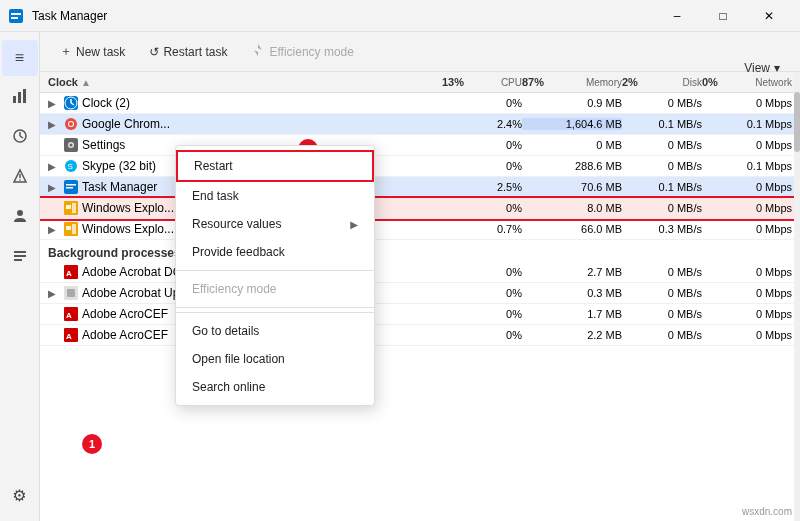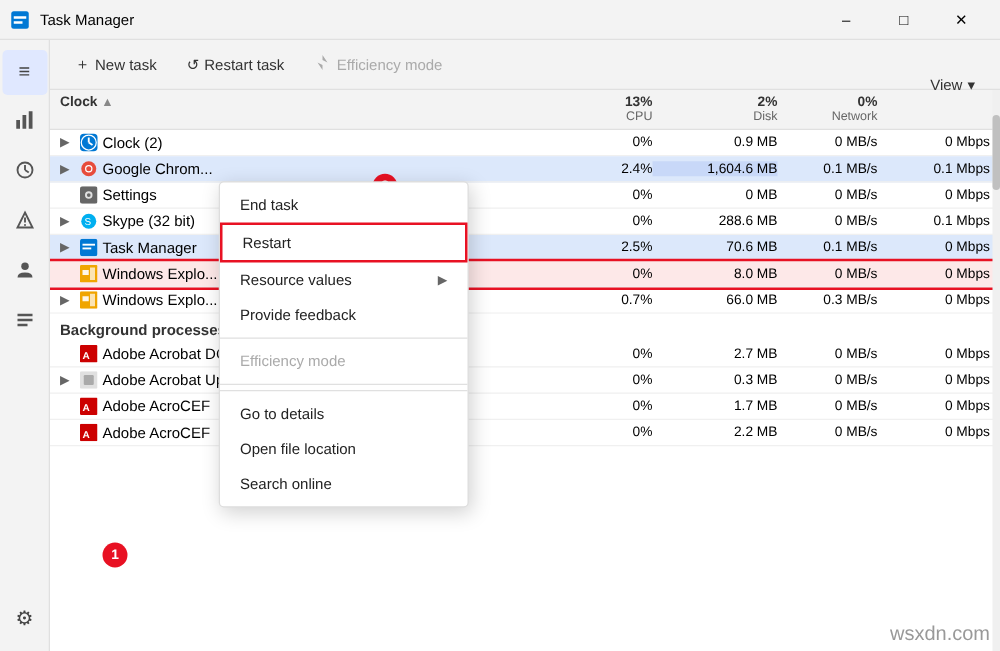--- a/index.html
+++ b/index.html
@@ -244,29 +244,29 @@
     
     .table-body::-webkit-scrollbar { width: 6px; }
     .table-body::-webkit-scrollbar-track { background: #f0f0f0; }
     .table-body::-webkit-scrollbar-thumb { background: #c0c0c0; border-radius: 3px; }
 
     
     .watermark {
       position: absolute;
       bottom: 4px;
       right: 8px;
-      font-size: 16px;
+      font-size: 10px;
       color: #999;
       z-index: 200;
     }
 
     .col-header-group {
       display: flex;
-      flex-direction: column;
       align-items: flex-end;
+      justify-content: space-between;
     }
   </style>
 </head>
 <body>
 
 <div class="title-bar">
   <div class="title-bar-icon">
     <svg width="16" height="16" viewBox="0 0 16 16">
       <rect x="1" y="1" width="14" height="14" fill="#0078d4" rx="2"></rect>
       <rect x="3" y="5" width="10" height="2" fill="white"></rect>
@@ -364,20 +364,24 @@
     <div class="table-header">
       <div>
         <span>Clock</span>
         <span style="font-size:10px; color:#888;">▲</span>
       </div>
       <div class="col-header-group col-right">
         <span style="font-weight:600;">13%</span>
         <span class="col-sub">CPU</span>
       </div>
       <div class="col-header-group col-right">
+        <span style="font-weight:600;">87%</span>
+        <span class="col-sub">Memory</span>
+      </div>
+      <div class="col-header-group col-right">
         <span style="font-weight:600;">2%</span>
         <span class="col-sub">Disk</span>
       </div>
       <div class="col-header-group col-right">
         <span style="font-weight:600;">0%</span>
         <span class="col-sub">Network</span>
       </div>
     </div>
 
     <div class="table-body">
@@ -578,25 +582,25 @@
         <div class="col-val">2.2 MB</div>
         <div class="col-val">0 MB/s</div>
         <div class="col-val">0 Mbps</div>
       </div>
 
     </div>
   </div>
 </div>
 
 <div class="context-menu">
+  <div class="context-menu-item active-item">
+    <span>Restart</span>
+  </div>
   <div class="context-menu-item">
     <span>End task</span>
-  </div>
-  <div class="context-menu-item active-item">
-    <span>Restart</span>
   </div>
   <div class="context-menu-item">
     <span>Resource values</span>
     <span class="submenu-arrow">▶</span>
   </div>
   <div class="context-menu-item">
     <span>Provide feedback</span>
   </div>
   <div class="context-menu-separator"></div>
   <div class="context-menu-item disabled">

